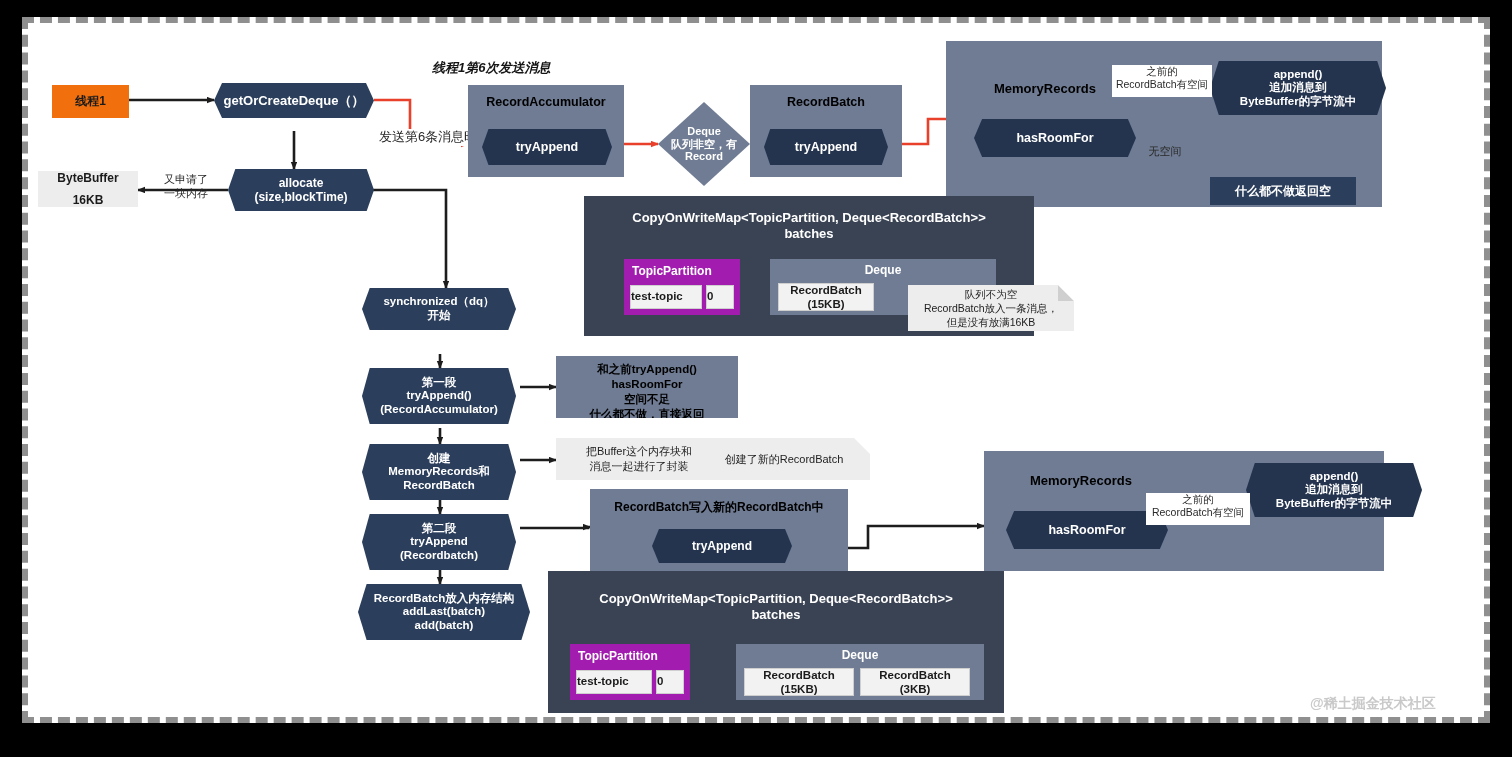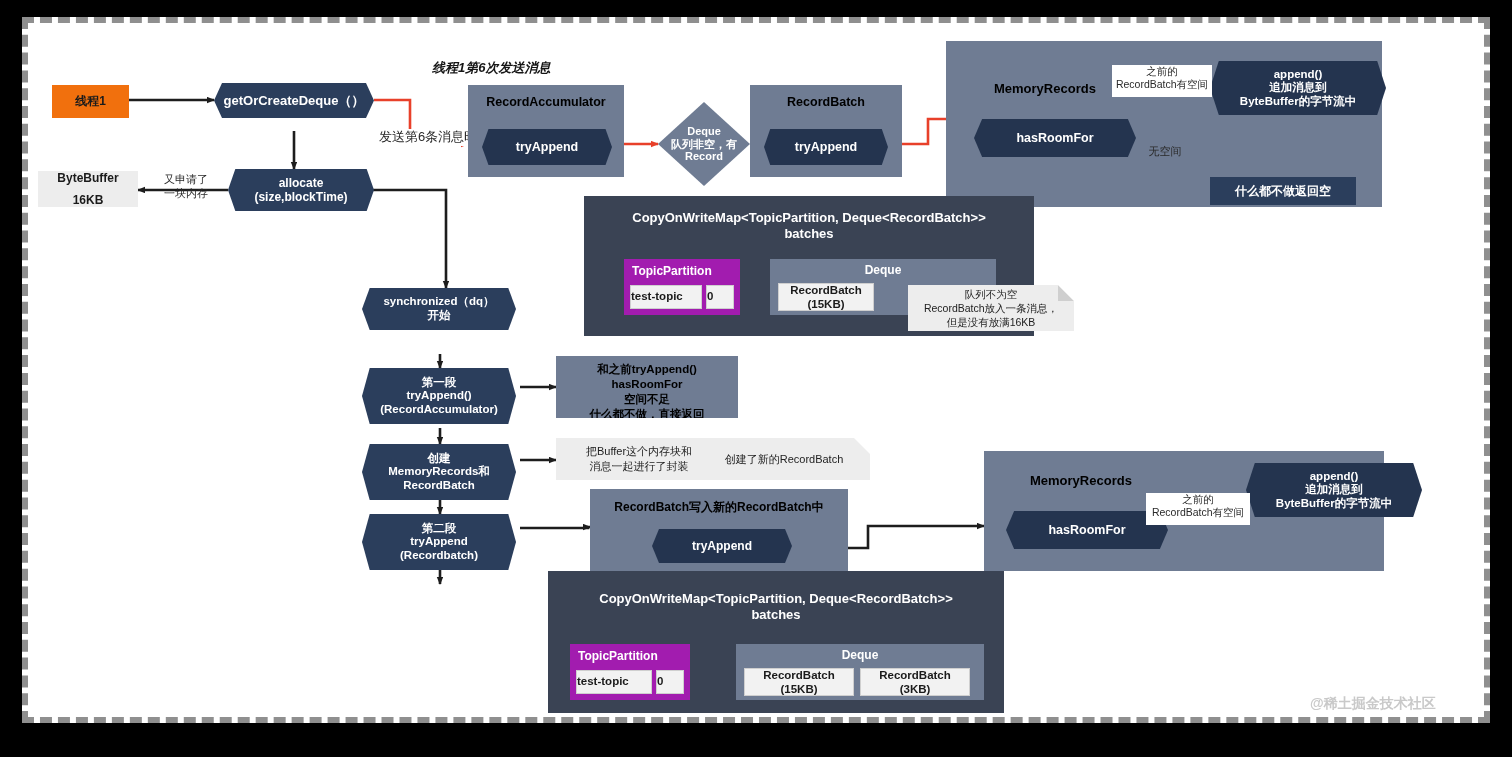--- a/index.html
+++ b/index.html
@@ -226,20 +226,25 @@
         <span>MemoryRecords和</span>
         <span>RecordBatch</span>
       </div>
 
       <div class="abs hex hex-navy" style="left:334px;top:491px;width:154px;height:56px;font-size:11.5px;flex-direction:column;">
         <span>第二段</span>
         <span>tryAppend</span>
         <span>(Recordbatch)</span>
       </div>
 
+      <div class="abs hex hex-navy" style="left:330px;top:561px;width:172px;height:56px;font-size:11.5px;flex-direction:column;">
+        <span>RecordBatch放入内存结构</span>
+        <span>addLast(batch)</span>
+        <span>add(batch)</span>
+      </div>
 
       <div class="abs panel" style="left:528px;top:333px;width:182px;height:62px;overflow:hidden;">
         <div class="panel-title" style="font-size:11.5px;line-height:1.3;margin-top:6px;">
           <div>和之前tryAppend()</div>
           <div>hasRoomFor</div>
           <div>空间不足</div>
           <div>什么都不做，直接返回</div>
         </div>
       </div>
 

